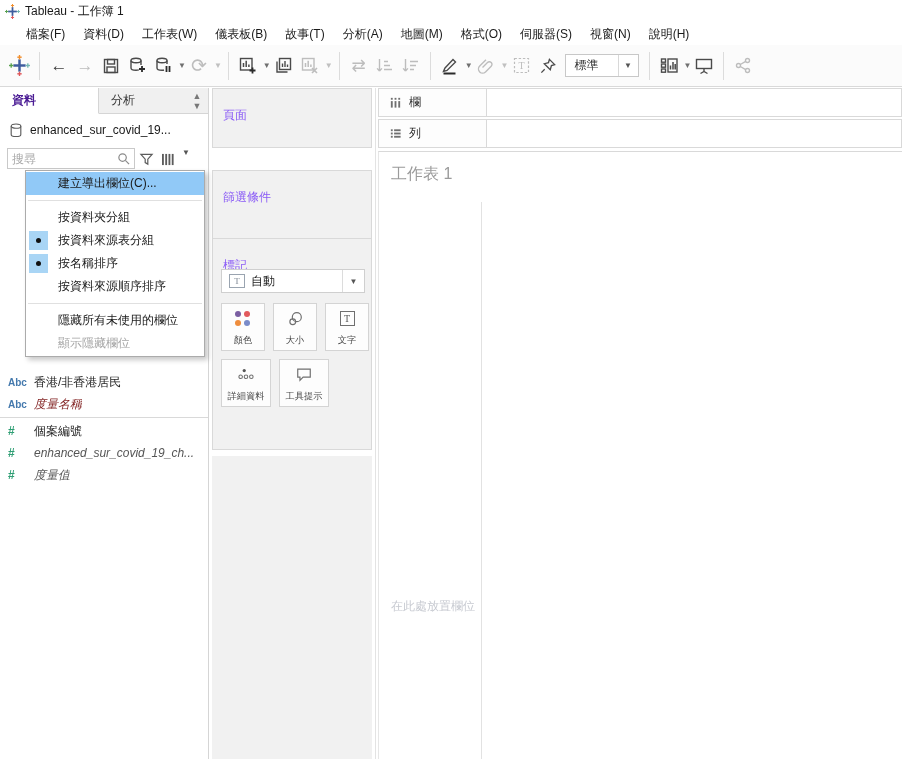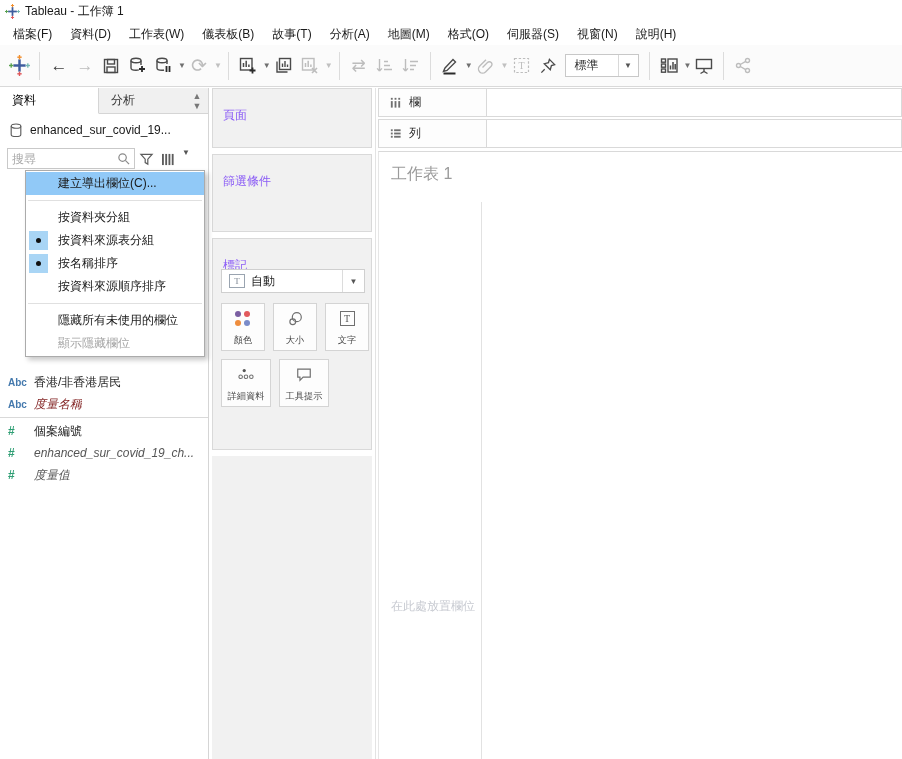--- a/index.html
+++ b/index.html
@@ -6,21 +6,21 @@
   html,body { width:902px; height:759px; }
   body { font-family:"Liberation Sans","DejaVu Sans",sans-serif; background:#fff; color:#222; }
   .app { position:relative; width:902px; height:759px; overflow:hidden; background:#fff; }
 
   
   .titlebar { position:absolute; left:0; top:0; width:902px; height:23px; background:#fff; display:flex; align-items:center; padding-left:5px; }
   .titlebar .app-icon { width:15px; height:15px; margin-right:5px; display:inline-flex; }
   .titlebar .title { font-size:12px; color:#1a1a1a; }
 
   
-  .menubar { position:absolute; left:0; top:23px; width:902px; height:22px; background:#fff; display:flex; align-items:center; padding-left:4px; }
+  .menubar { position:absolute; left:0; top:23px; width:902px; height:22px; background:#fff; display:flex; align-items:center; padding-left:17px; }
   .menubar .mi { font-size:12px; color:#1a1a1a; padding:3px 9px; cursor:default; }
 
   
   .toolbar { position:absolute; left:0; top:45px; width:902px; height:42px; background:#fbfbfb; border-bottom:1px solid #d9d9d9; display:flex; align-items:center; padding-left:6px; }
   .tb { display:inline-flex; align-items:center; justify-content:center; height:32px; min-width:26px; padding:0 3px; }
   .tb svg { display:block; }
   .tbsep { width:1px; height:28px; background:#dcdcdc; margin:0 6px; }
   .caret { font-size:8px; color:#707070; margin-left:2px; }
   .caret.dis { color:#c0c0c0; }
   .glyph { font-size:17px; color:#3f3f3f; line-height:1; }
@@ -31,21 +31,21 @@
 
   
   .main { position:absolute; left:0; top:88px; width:902px; height:671px; }
   .left-pane  { position:absolute; left:0; top:0; width:209px; height:671px; background:#fff; border-right:1px solid #d5d5d5; }
   .middle-pane{ position:absolute; left:209px; top:0; width:167px; height:671px; background:#fff; border-right:1px solid #e3e3e3; }
   .right-area { position:absolute; left:376px; top:0; width:526px; height:671px; background:#fff; }
 
   
   .tabs { position:absolute; left:0; top:0; width:100%; height:26px; background:#f0f0f0; border-bottom:1px solid #d5d5d5; display:flex; }
   .tab { font-size:12px; display:flex; align-items:center; padding-left:12px; width:99px; color:#333; }
-  .tab.selected { background:#fff; border-right:1px solid #d5d5d5; height:26px; border-bottom:1px solid #fff; font-weight:normal; color:#000000; }
+  .tab.selected { background:#fff; border-right:1px solid #d5d5d5; height:26px; border-bottom:1px solid #fff; font-weight:bold; color:#4c1d95; }
   .tab.plain { width:80px; }
   .tab-toggle { margin-left:auto; width:22px; display:flex; align-items:center; justify-content:center; color:#777; font-size:9px; }
 
   
   .ds-row { position:absolute; left:0; top:26px; width:100%; height:32px; display:flex; align-items:center; padding-left:9px; }
   .ds-row .ds-name { font-size:12px; color:#1a1a1a; margin-left:7px; white-space:nowrap; overflow:hidden; }
 
   
   .search-row { position:absolute; left:0; top:60px; width:100%; height:24px; display:flex; align-items:flex-start; padding-left:7px; }
   .search-box { width:128px; height:21px; border:1px solid #c9c9c9; background:#fff; display:flex; align-items:center; }
@@ -62,21 +62,21 @@
   .ficon.mea { color:#2f9e74; font-size:12px; }
   .flabel { font-size:12px; color:#1f1f1f; white-space:nowrap; overflow:hidden; }
   .flabel.it { font-style:italic; color:#555; }
   .flabel.itgray { font-style:italic; color:#7f1d1d; }
   .fdivider { height:1px; background:#d9d9d9; margin:2px 0 2px 0; }
 
   
   .card { position:absolute; left:3px; width:160px; background:#f1f1f1; border:1px solid #d9d9d9; }
   .card .card-title { font-size:12px; color:#8b5cf6; padding:18px 0 0 10px; }
   .card.pages   { top:0;   height:60px; }
-  .card.filters { top:66px; height:78px; }
+  .card.filters { top:82px; height:78px; }
   .card.marks   { top:150px; height:212px; }
   .card.filler  { top:368px; height:303px; border:none; }
 
   .marktype { position:absolute; left:8px; top:30px; width:144px; height:24px; background:#fff; border:1px solid #cfcfcf; display:flex; align-items:center; }
   .marktype .mt-ic { width:16px; height:14px; border:1px solid #9aa4b0; color:#7d8794; font-size:9px; display:flex; align-items:center; justify-content:center; margin:0 6px 0 7px; font-family:"Liberation Serif",serif; }
   .marktype .mt-val { flex:1; font-size:12px; color:#222; }
   .marktype .mt-caret { width:22px; height:100%; border-left:1px solid #dcdcdc; display:flex; align-items:center; justify-content:center; font-size:8px; color:#555; }
 
   .markbtns { position:absolute; left:8px; top:64px; width:150px; display:flex; flex-wrap:wrap; gap:8px; }
   .mbtn { width:44px; height:48px; background:#fdfdfd; border:1px solid #d4d4d4; display:flex; flex-direction:column; align-items:center; justify-content:flex-end; padding-bottom:3px; }

